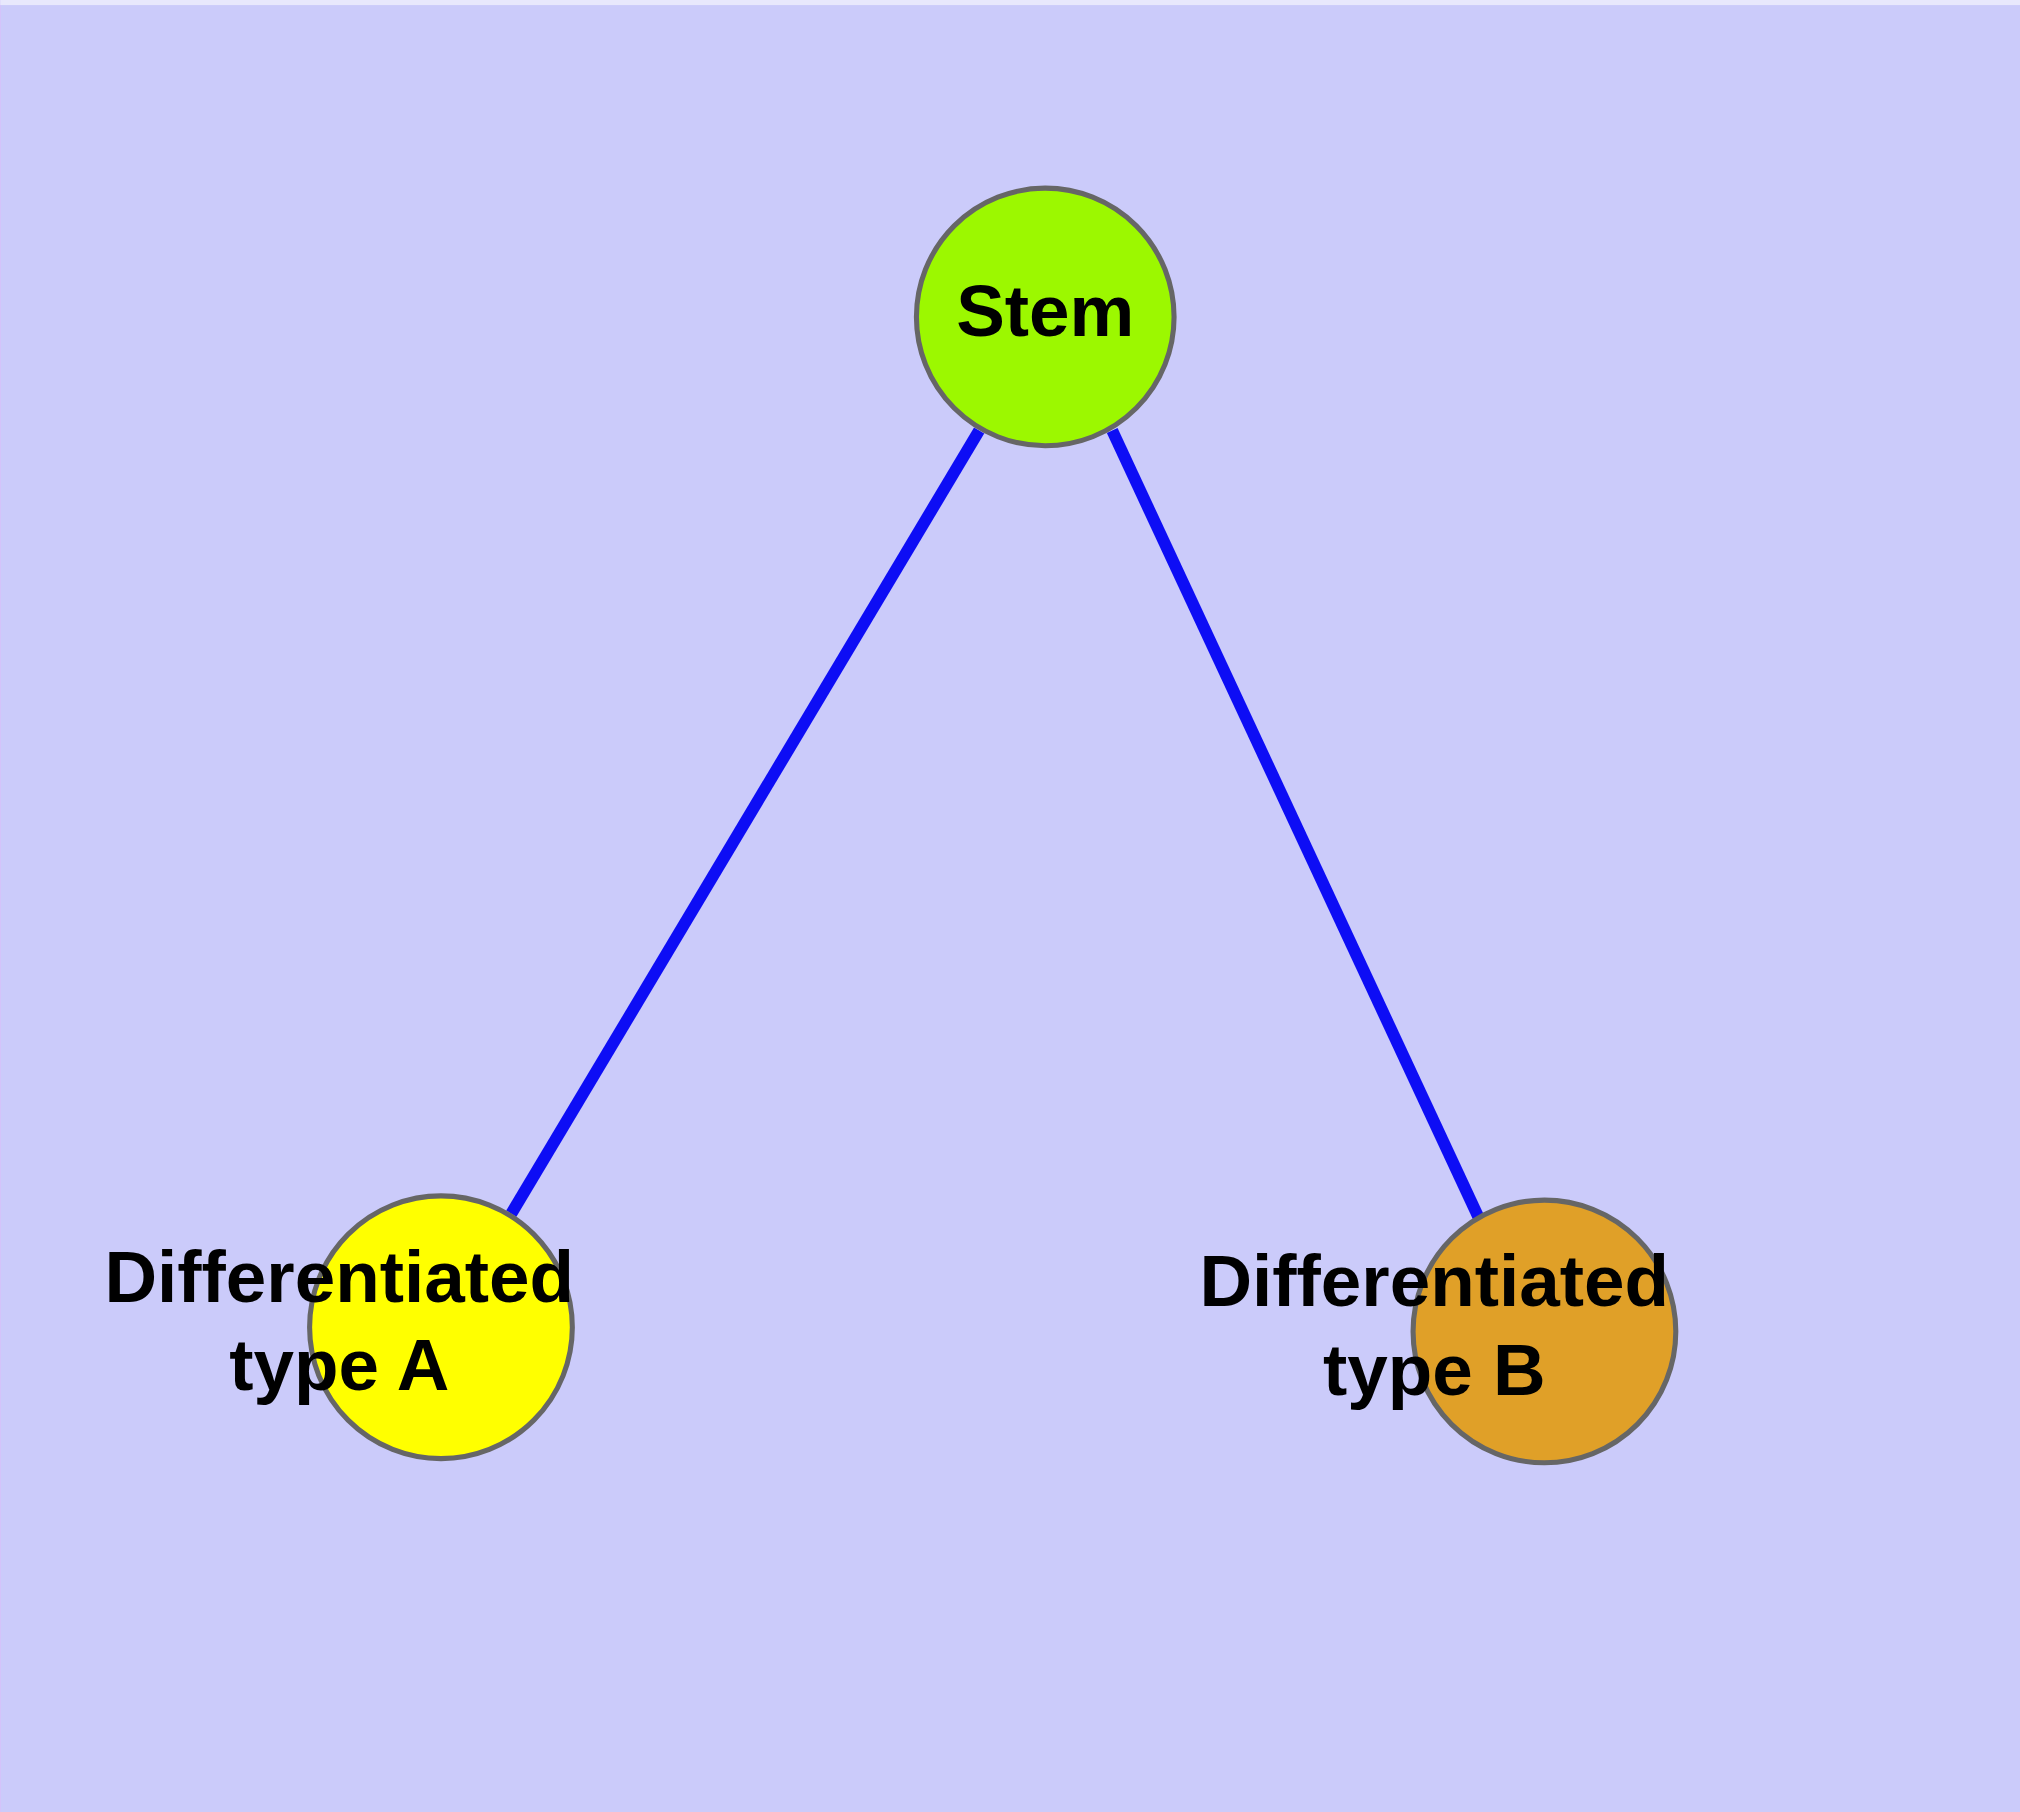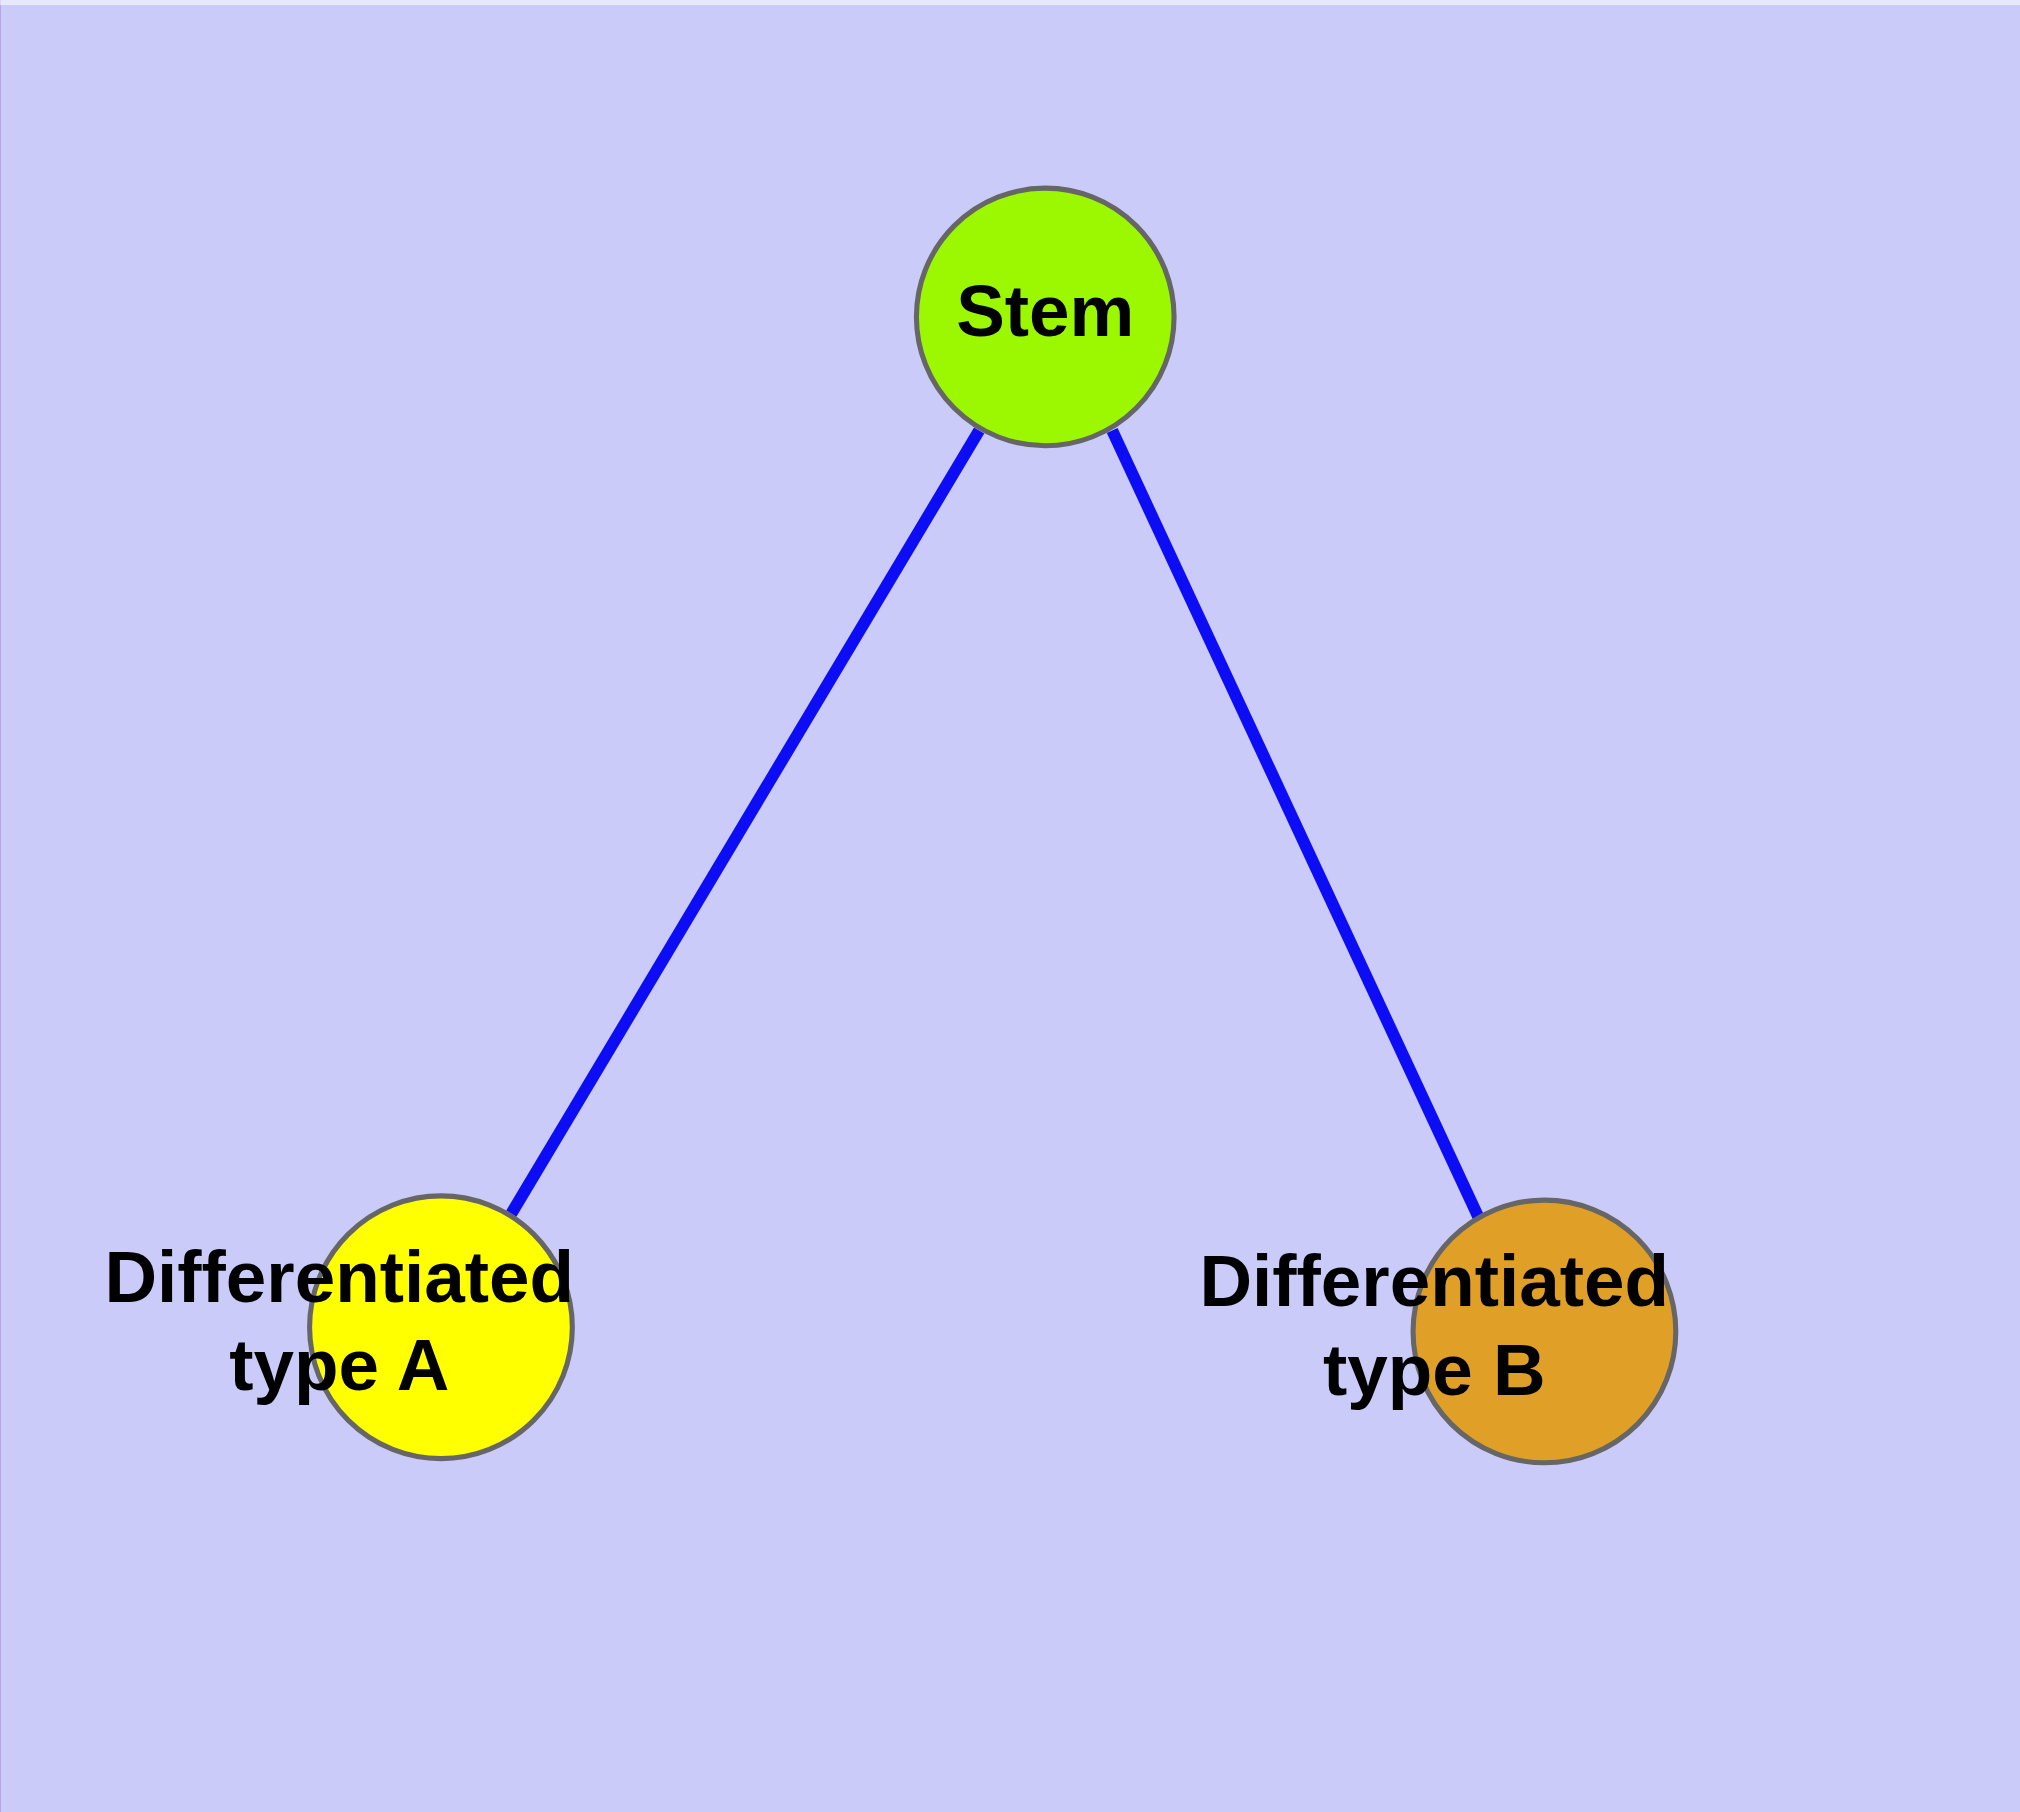--- a/index.html
+++ b/index.html
@@ -26,21 +26,21 @@
     font-weight: bold;
     fill: #000000;
     text-anchor: middle;
     dominant-baseline: middle;
     font-family: "Liberation Sans", sans-serif;
   }
 </style>
 </head>
 <body>
 
-<div id="canvas" style="background: #a21caf;">
+<div id="canvas" style="background: #f0abfc;">
   <svg id="graph-svg" viewBox="0 0 2384 2138" xmlns="http://www.w3.org/2000/svg">
       <rect x="0" y="0" width="2384" height="2138" fill="#cbcbfa"></rect>
       <rect x="0" y="0" width="2384" height="6" fill="#e8e8fc"></rect>
       <g>
         <g>
           <line x1="1155" y1="508" x2="603" y2="1432" stroke="#0d0df5" stroke-width="14" stroke-linecap="butt"></line>
         </g>
         <g>
           <line x1="1312" y1="508" x2="1745" y2="1438" stroke="#0d0df5" stroke-width="14" stroke-linecap="butt"></line>
         </g>

